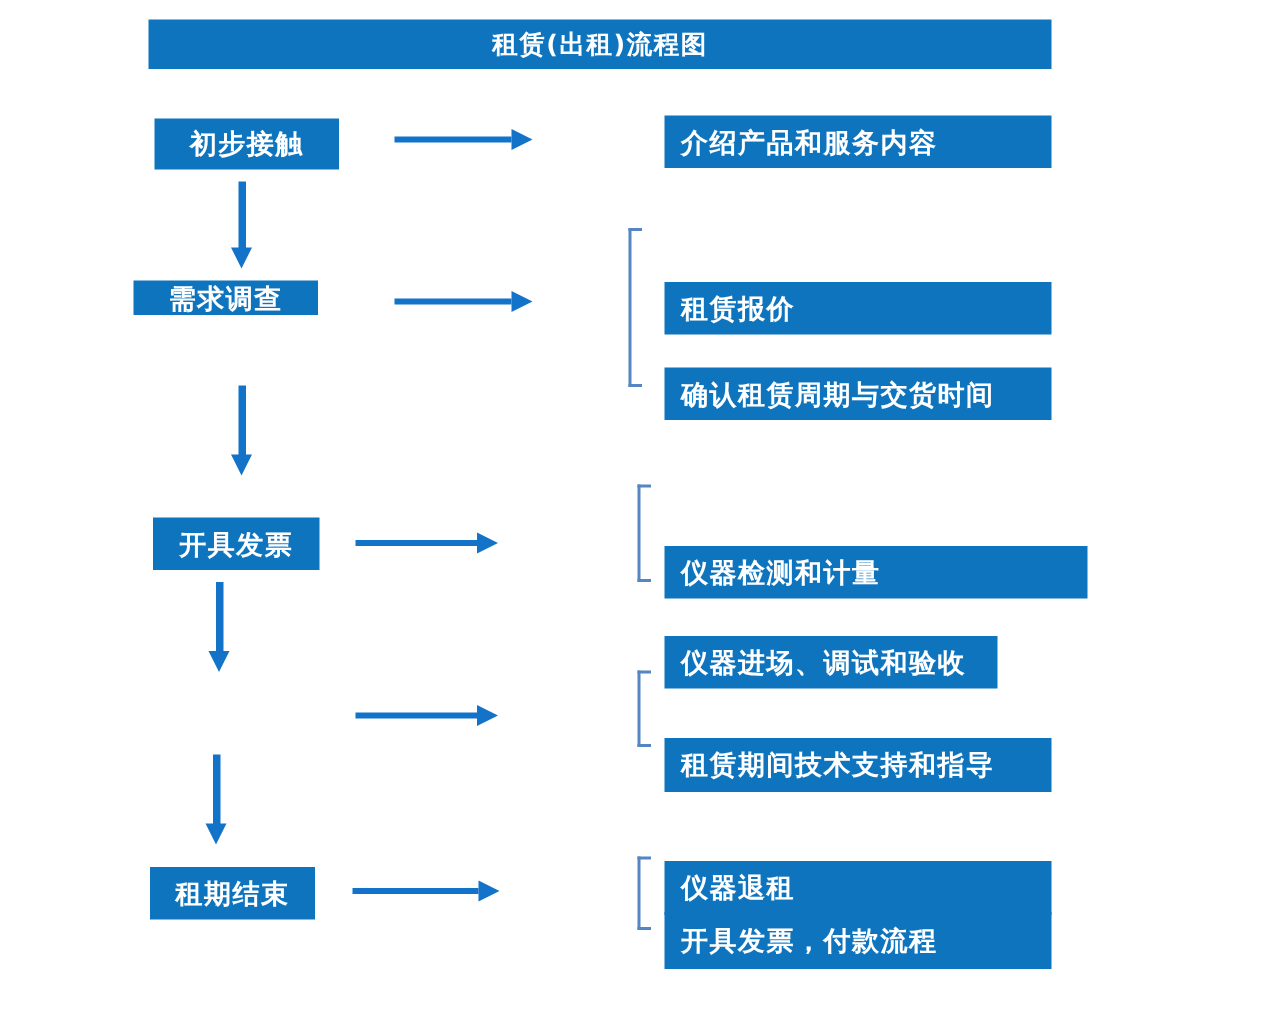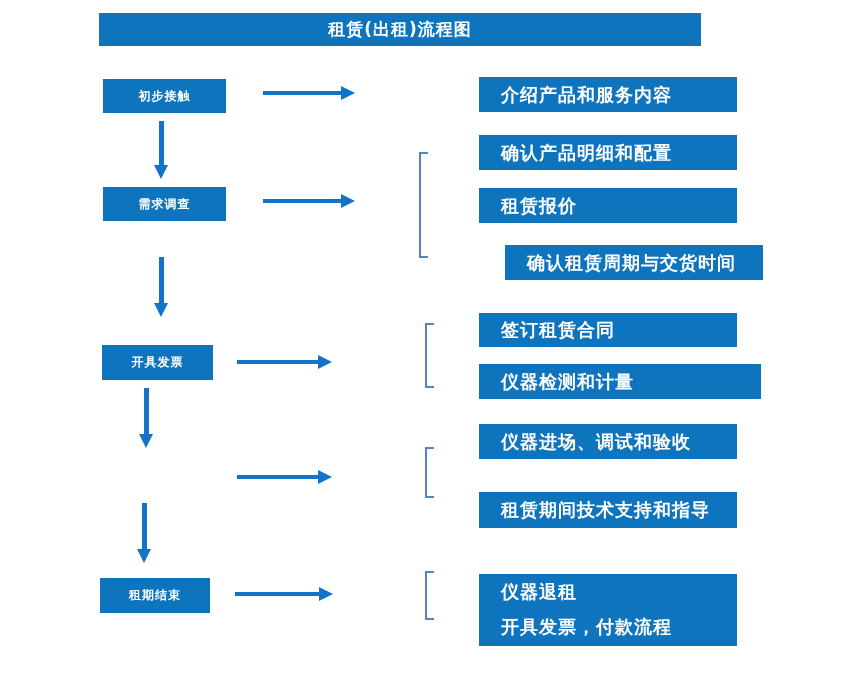--- a/index.html
+++ b/index.html
@@ -5,53 +5,51 @@
   html,body{margin:0;padding:0;background:#ffffff;}
   .canvas{
     position:relative;width:844px;height:688px;background:#ffffff;overflow:hidden;
     font-family:"DejaVu Sans",sans-serif;
   }
   .bluebox{
     position:absolute;background:#0E74BE;color:#ffffff;font-weight:bold;
     display:flex;align-items:center;box-sizing:border-box;
   }
   .titlebar{justify-content:center;font-size:17px;letter-spacing:1px;text-align:right;}
-  .leftbox{justify-content:center;font-size:12px;letter-spacing:1px;}
-  .rightbox{justify-content:flex-start;padding-left:22px;font-size:18px;letter-spacing:1px;margin-left:36px;}
+  .leftbox{justify-content:center;font-size:18px;letter-spacing:1px;}
+  .rightbox{justify-content:flex-start;padding-left:11px;font-size:18px;letter-spacing:1px;}
   .hshaft{position:absolute;height:4px;background:#1273C9;}
   .hhead{position:absolute;width:0;height:0;border-left:14px solid #1273C9;
          border-top:7px solid transparent;border-bottom:7px solid transparent;}
   .vshaft{position:absolute;width:5px;background:#1273C9;}
   .vhead{position:absolute;width:0;height:0;border-top:14px solid #1273C9;
          border-left:7px solid transparent;border-right:7px solid transparent;}
   .bracket{position:absolute;width:9px;box-sizing:border-box;
          border-left:2px solid #5585C2;border-top:2px solid #5585C2;border-bottom:2px solid #5585C2;}
 </style>
 </head>
 <body>
 
 <div class="canvas">
 
   <div class="bluebox titlebar" style="left:99px;top:13px;width:602px;height:33px">租赁(出租)流程图</div>
 
   <div class="bluebox leftbox" style="left:103px;top:79px;width:123px;height:34px">初步接触</div>
-  <div class="bluebox leftbox" style="left:103px;top:187px;width:123px;height:34px">需求调查</div>
+  <div class="bluebox leftbox" style="left:89px;top:187px;width:123px;height:23px">需求调查</div>
   <div class="bluebox leftbox" style="left:102px;top:345px;width:111px;height:35px">开具发票</div>
   <div class="bluebox leftbox" style="left:100px;top:578px;width:110px;height:35px">租期结束</div>
 
   <div class="bluebox rightbox" style="left:443px;top:77px;width:258px;height:35px">介绍产品和服务内容</div>
 
-  <div class="bluebox rightbox" style="left:443px;top:135px;width:258px;height:35px">确认产品明细和配置</div>
   <div class="bluebox rightbox" style="left:443px;top:188px;width:258px;height:35px">租赁报价</div>
-  <div class="bluebox rightbox" style="left:469px;top:245px;width:258px;height:35px">确认租赁周期与交货时间</div>
+  <div class="bluebox rightbox" style="left:443px;top:245px;width:258px;height:35px">确认租赁周期与交货时间</div>
 
-  <div class="bluebox rightbox" style="left:443px;top:313px;width:258px;height:34px">签订租赁合同</div>
   <div class="bluebox rightbox" style="left:443px;top:364px;width:282px;height:35px">仪器检测和计量</div>
 
-  <div class="bluebox rightbox" style="left:443px;top:424px;width:258px;height:35px">仪器进场、调试和验收</div>
+  <div class="bluebox rightbox" style="left:443px;top:424px;width:222px;height:35px">仪器进场、调试和验收</div>
   <div class="bluebox rightbox" style="left:443px;top:492px;width:258px;height:36px">租赁期间技术支持和指导</div>
 
   <div class="bluebox rightbox" style="left:443px;top:574px;width:258px;height:36px">仪器退租</div>
   <div class="bluebox rightbox" style="left:443px;top:608px;width:258px;height:38px">开具发票，付款流程</div>
 
   <div class="hshaft" style="left:263px;top:91px;width:78px"></div>
   <div class="hhead" style="left:341px;top:86px"></div>
 
   <div class="hshaft" style="left:263px;top:199px;width:78px"></div>
   <div class="hhead" style="left:341px;top:194px"></div>

